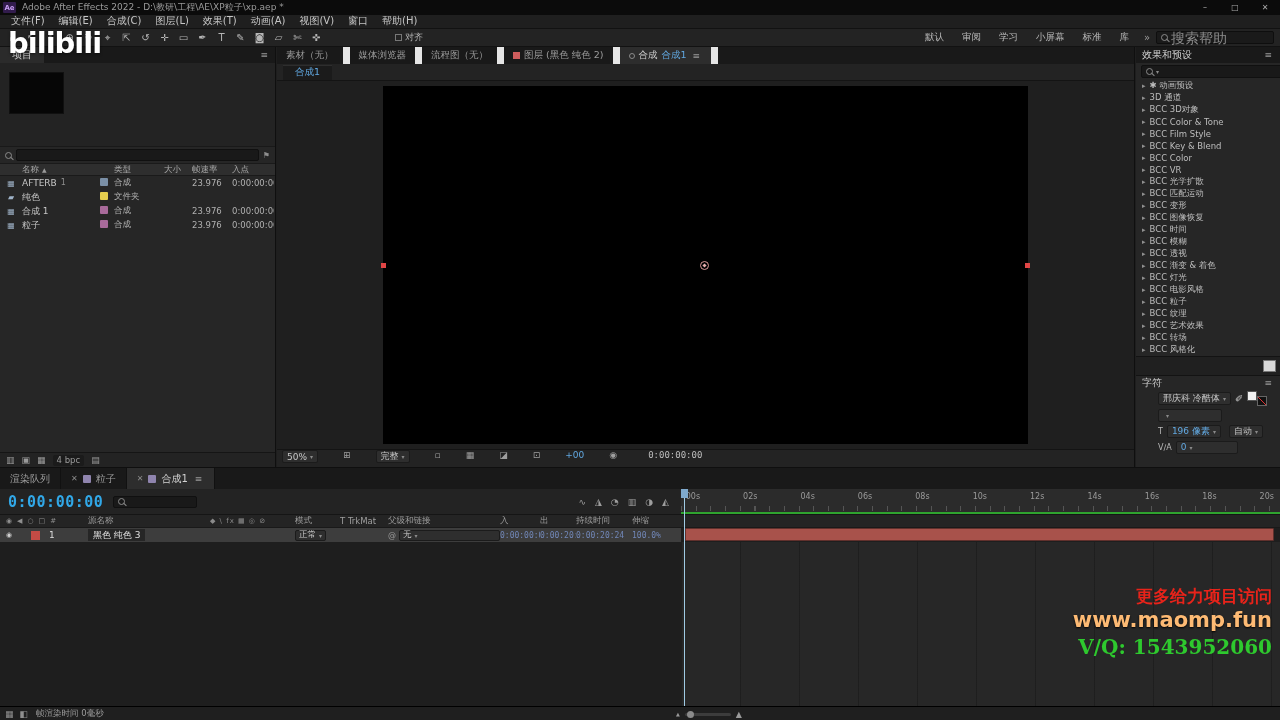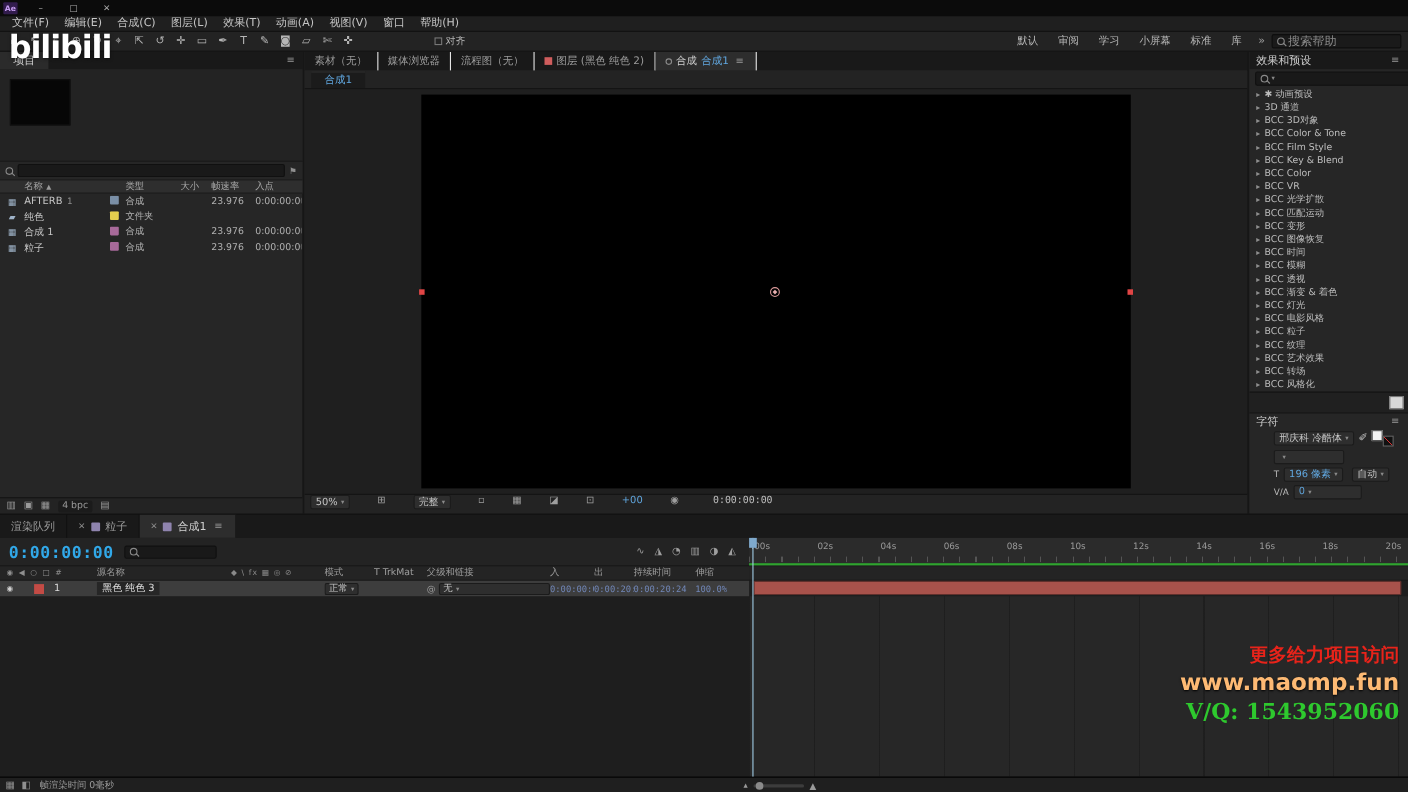--- a/index.html
+++ b/index.html
@@ -3,21 +3,21 @@
 <meta charset="utf-8">
 <style>
 *{margin:0;padding:0;box-sizing:border-box}
 body{background:#000;font-family:"DejaVu Sans","Liberation Sans",sans-serif}
 #app{position:relative;width:1280px;height:720px;background:#1e1e1e;overflow:hidden;color:#c2c2c2;font-size:10px}
 .flex{flex:1}
 .pm{color:#9a9a9a;font-size:9px;padding:0 2px;font-weight:normal}
 .ar{color:#8a8a8a;font-size:6px;font-style:normal;font-weight:normal}
 .mag{width:7px;height:7px;border:1px solid #8a8a8a;border-radius:50%;position:relative;display:inline-block;flex:none}
 .mag::after{content:"";position:absolute;width:4px;height:1px;background:#8a8a8a;transform:rotate(45deg);right:-3px;bottom:-1px}
-input{background:transparent;border:none;outline:none;color:#ccc;font-size:11px;font-family:Liberation Serif, serif;min-width:0}
+input{background:transparent;border:none;outline:none;color:#ccc;font-size:14px;font-family:Liberation Sans, sans-serif;min-width:0}
 .dd{display:inline-flex;align-items:center;gap:3px;background:#2e2e2e;border:1px solid #1b1b1b;height:13px;padding:0 4px;border-radius:2px;color:#c6c6c6;font-size:9px}
 .ddv{white-space:nowrap;overflow:hidden}
 .blue{color:var(--accent_blue)}
 
 .titlebar{position:absolute;left:0;top:0;width:100%;height:15px;background:#0b0b0b;display:flex;align-items:center;gap:6px;font-size:9px;color:#9b9b9b}
 .aebadge{width:13px;height:11px;margin-left:3px;background:#321c4d;color:#c79df2;font-size:7px;font-weight:bold;display:flex;align-items:center;justify-content:center;border-radius:1px;flex:none}
 .title{flex:1;white-space:nowrap;overflow:hidden}
 .winbtns{display:flex;height:100%}
 .wb{width:30px;display:flex;align-items:center;justify-content:center;font-size:8px;color:#aaa}
 
@@ -55,21 +55,21 @@
 .badge{font-style:normal;color:#8f8f8f;font-size:8px}
 .lsw{width:8px;height:8px;display:inline-block;border-radius:1px}
 .ptxt{color:#b0b0b0;font-size:8.5px}
 .pfooter{position:absolute;bottom:0;left:0;width:100%;height:15px;background:#232323;border-top:1px solid #151515;display:flex;align-items:center;gap:7px;padding:0 6px}
 .pficons{display:flex;gap:7px}
 .pfi{color:#9a9a9a;font-size:9px;font-weight:normal}
 .bpc{color:#9a9a9a;font-size:8.5px;background:#1b1b1b;padding:0 4px;border-radius:2px;height:11px;line-height:11px}
 
 .viewerp{position:absolute;left:277px;top:47px;width:858px;height:420px;background:#1f1f1f;border-right:1px solid #0f0f0f}
 .vtabs{height:17px;background:#191919;display:flex;align-items:stretch;font-size:9.5px;color:#9c9c9c}
-.vtab{display:flex;align-items:center;gap:4px;padding:0 9px;border-right:1px solid #e5e5e5;white-space:nowrap}
+.vtab{display:flex;align-items:center;gap:4px;padding:0 9px;border-right:7px solid #e5e5e5;white-space:nowrap}
 .vtab.active{background:#2d2d2d;color:#cfcfcf}
 .sw{width:7px;height:7px;background:var(--solid_label);display:inline-block;flex:none}
 .dot{width:6px;height:6px;border:1px solid #8a8a8a;border-radius:50%;display:inline-block;flex:none}
 .vsub{height:17px;background:#232323;border-bottom:1px solid #141414;display:flex;align-items:center}
 .vsubtab{margin-left:6px;height:15px;display:flex;align-items:center;padding:0 12px;background:#1b1b1b;color:var(--accent_blue);font-size:9.5px;border-top:1px solid #2e2e2e}
 .vcanvas{position:absolute;left:0;top:34px;right:0;bottom:18px;background:#1f1f1f}
 .comp{position:absolute;left:106px;top:5px;width:645px;height:358px;background:#000}
 .hnd{position:absolute;width:5px;height:5px;background:var(--handle_red)}
 .hl{left:-2px;top:177px}.hr{right:-2px;top:177px}
 .anchor{position:absolute;left:317px;top:175px;width:9px;height:9px;border:1px solid #dc9a9a;border-radius:50%}
@@ -158,20 +158,21 @@
 .l2{color:#fdba74;font-size:21px;line-height:27px;text-shadow:0 1px 2px #000}
 .l3{color:var(--wm_green);font-size:20px;line-height:26px;font-family:"DejaVu Serif",serif}
 </style>
 </head>
 <body>
 
 <div id="app">
 
   <header class="titlebar">
     <span class="aebadge">Ae</span>
+    <span class="title">Adobe After Effects 2022 - D:\教研\工程\AE\XP粒子\xp.aep *</span>
     <span class="winbtns">
       <span class="wb">–</span>
       <span class="wb">□</span>
       <span class="wb">✕</span>
     </span>
   </header>
 
   <nav class="menubar">
 
   <span class="mitem">文件(F)</span>

